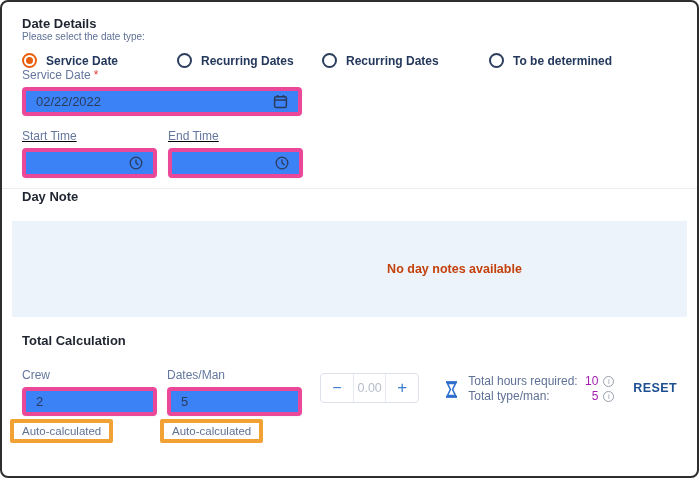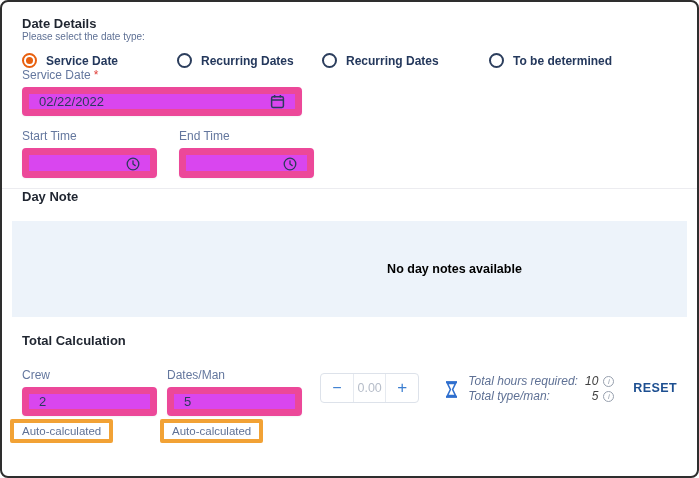--- a/index.html
+++ b/index.html
@@ -20,40 +20,40 @@
   .radio-item:nth-child(3){ width:167px; }
   .radio-circle { width:15px; height:15px; border:2px solid #2c3e5d; border-radius:50%; position:relative; flex:none; }
   .radio-item.selected .radio-circle { border-color:#e8600f; }
   .radio-item.selected .radio-circle::after { content:""; position:absolute; inset:2px; background:#e8600f; border-radius:50%; }
   .radio-label { margin-left:9px; font-size:12px; font-weight:bold; color:#24385c; }
 
   .field-label { font-size:12px; color:#64779e; }
   .req { color:#e0403a; margin-left:3px; }
 
   .text-input {
-    display:flex; align-items:flex-end; border:7px solid #ec4899; border-radius:4px;
-    height:29px; padding:0 10px; background:#d946ef; box-shadow:0 1px 2px rgba(20,30,60,.05);
+    display:flex; align-items:center; border:4px solid #ec4899; border-radius:4px;
+    height:29px; padding:0 10px; background:#3b82f6; box-shadow:0 1px 2px rgba(20,30,60,.05);
   }
   .text-input input {
     border:none; outline:none; background:transparent; flex:1; min-width:0;
     font-family:"Liberation Sans", sans-serif; font-size:13px; color:#2b3b5c;
   }
   .text-input input::placeholder { color:#b6bdc9; }
   .date-input { width:280px; margin-top:5px; }
   .icon-slot { flex:none; margin-left:6px; display:flex; align-items:center; cursor:pointer; }
 
-  .time-grid { display:flex; gap:22px; }
+  .time-grid { display:flex; gap:11px;text-decoration:underline; }
   .time-col { width:135px; }
   .time-input { margin-top:5px; height:30px; }
 
   .separator { height:1px; background:#ececf0; margin:10px -20px 0; }
 
   .daynote-title { }
   .daynote-panel { margin:17px -10px 0; height:96px; background:#edf3fa; display:flex; align-items:center; justify-content:center; }
-  .daynote-empty { font-size:12.5px; font-weight:bold; color:#000000; transform:translateX(105px); }
+  .daynote-empty { font-size:12.5px; font-weight:bold; color:#c2410c; transform:translateX(105px); }
 
   .crew-title { margin-top:16px; }
   .crew-row { display:flex; align-items:flex-start; margin-top:20px; }
   .crew-col { width:135px; margin-right:10px; }
   .col-label { font-size:12px; color:#64779e; white-space:nowrap; }
   .crew-input { margin-top:5px; height:29px; }
   .note-box {
     display:inline-block; margin-top:3px; border:4px solid #f2a235; border-radius:2px;
     padding:2px 8px; font-size:11.5px; color:#5f7195; white-space:nowrap; background:#fff;
   }
@@ -62,26 +62,26 @@
 
   .owdt-col { width:112px; margin-right:0; margin-left:8px; }
   .stepper { margin-top:5px; display:flex; height:30px; border:1px solid #dde2ea; border-radius:4px; background:#fff; align-items:stretch; }
   .step-btn { width:33px; flex:none; display:flex; align-items:center; justify-content:center; color:#3b7ed0; font-size:16px; cursor:pointer; user-select:none; }
   .step-btn.minus { border-right:1px solid #e6eaf0; }
   .step-btn.plus { border-left:1px solid #e6eaf0; font-size:17px; }
   .step-value { flex:1; display:flex; align-items:center; }
   .step-value input { width:100%; border:none; outline:none; background:transparent; text-align:center; font-family:"Liberation Sans", sans-serif; font-size:12.5px; color:#8d97a8; }
   .step-value input::placeholder { color:#b6bdc9; }
 
-  .totals-wrap { display:flex; align-items:center; margin-left:26px; margin-top:6px;font-style:italic; }
+  .totals-wrap { display:flex; align-items:center; margin-left:26px; margin-top:6px; }
   .hourglass { flex:none; margin-right:10px; display:flex; align-items:center; }
   .totals-rows { width:146px; }
   .t-row { display:flex; align-items:center; font-size:12px; color:#5f7195; line-height:15px; }
   .t-label { flex:1; white-space:nowrap; }
-  .t-value { color:#404040; text-align:right; }
+  .t-value { color:#a21caf; text-align:right; }
   .info-i {
     width:11px; height:11px; flex:none; margin-left:5px; border:1px solid #97a0ae; border-radius:50%;
     color:#97a0ae; font-size:8px; line-height:9px; text-align:center; cursor:pointer;
   }
   .reset-btn { margin-left:19px; margin-top:13px; font-size:12.5px; font-weight:bold; color:#1d4f91; letter-spacing:.4px; cursor:pointer; white-space:nowrap; }
 </style>
 </head>
 <body>
 
 <div class="page">

